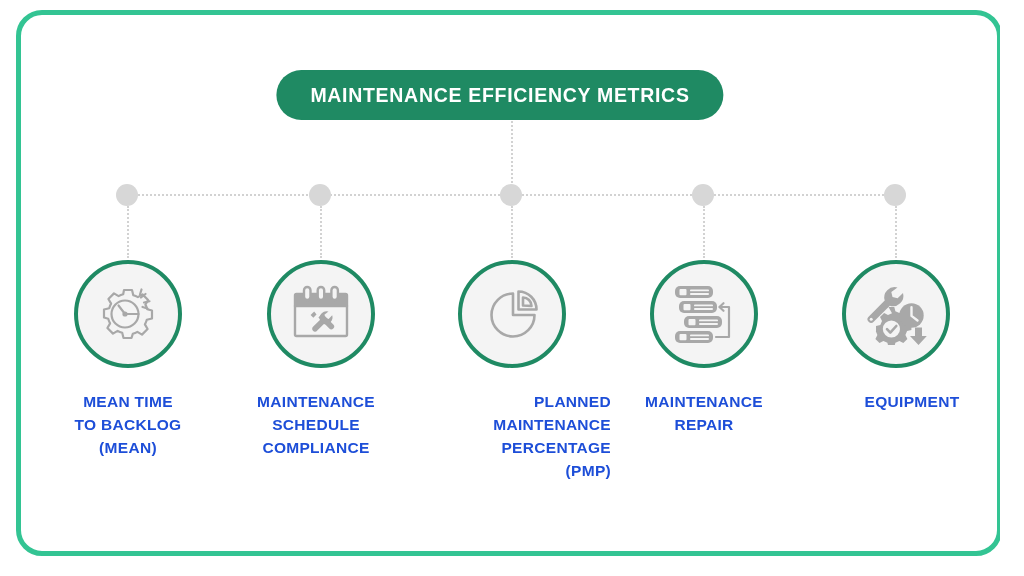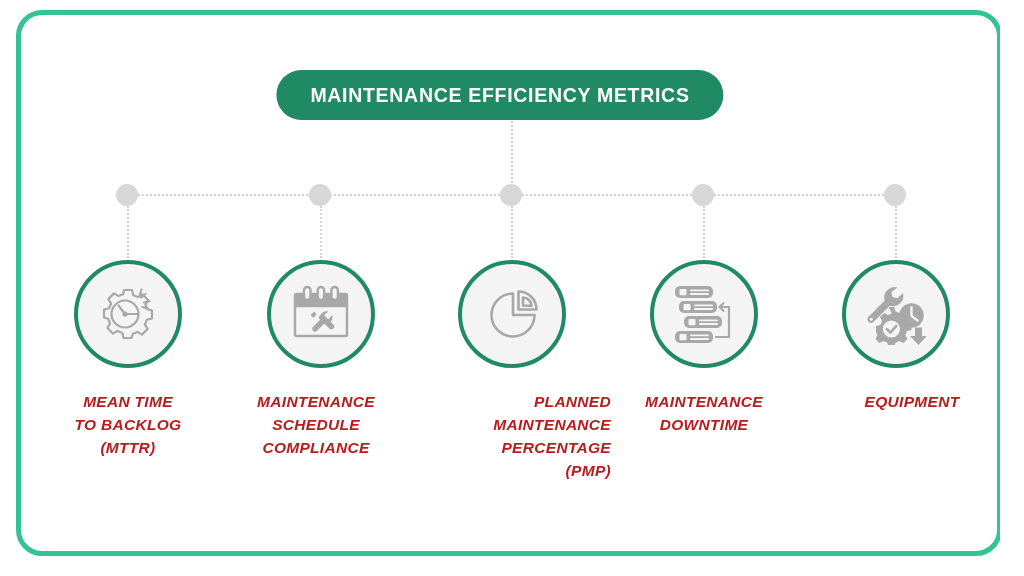--- a/index.html
+++ b/index.html
@@ -107,26 +107,25 @@
   }
   .icon-circle svg { display: block; }
 
   
   .metric-label {
     position: absolute;
     top: 390px;
     transform: translateX(-50%);
     width: 210px;
     text-align: center;
-    color: #b91c1c;
+    color: #1d4ed8;
     font-size: 15.5px;
     font-weight: bold;
     line-height: 23px;
     letter-spacing: 0.3px;
-    font-style: italic;
   }
   .metric-label.wide { width: 240px; }
 </style>
 </head>
 <body>
 
 <div class="canvas">
 
   <div class="frame"></div>
 
@@ -234,38 +233,38 @@
         <path d="M48.5 24.3v8.6l6 4.6" fill="none" stroke="#f4f4f4" stroke-width="2.4" stroke-linecap="round" stroke-linejoin="round"></path>
 
         <path d="M52 44.5h7v8.5h4.8L55.5 62 47 53h5z" fill="#a8a8a8"></path>
       </svg>
     </span>
   </div>
 
   <div class="metric-label" style="left:128px;">
     <div>MEAN TIME</div>
     <div>TO BACKLOG</div>
-    <div>(MTTR)</div>
+    <div>(MEAN)</div>
   </div>
 
   <div class="metric-label" style="left:316px;">
     <div>MAINTENANCE</div>
     <div>SCHEDULE</div>
     <div>COMPLIANCE</div>
   </div>
 
   <div class="metric-label" style="left:506px;text-align:right;">
     <div>PLANNED</div>
     <div>MAINTENANCE</div>
     <div>PERCENTAGE</div>
     <div>(PMP)</div>
   </div>
 
   <div class="metric-label" style="left:704px;">
     <div>MAINTENANCE</div>
-    <div>DOWNTIME</div>
+    <div>REPAIR</div>
   </div>
 
   <div class="metric-label wide" style="left:912px;">
     <div>EQUIPMENT</div>
   </div>
 
 </div>
 
 </body></html>

